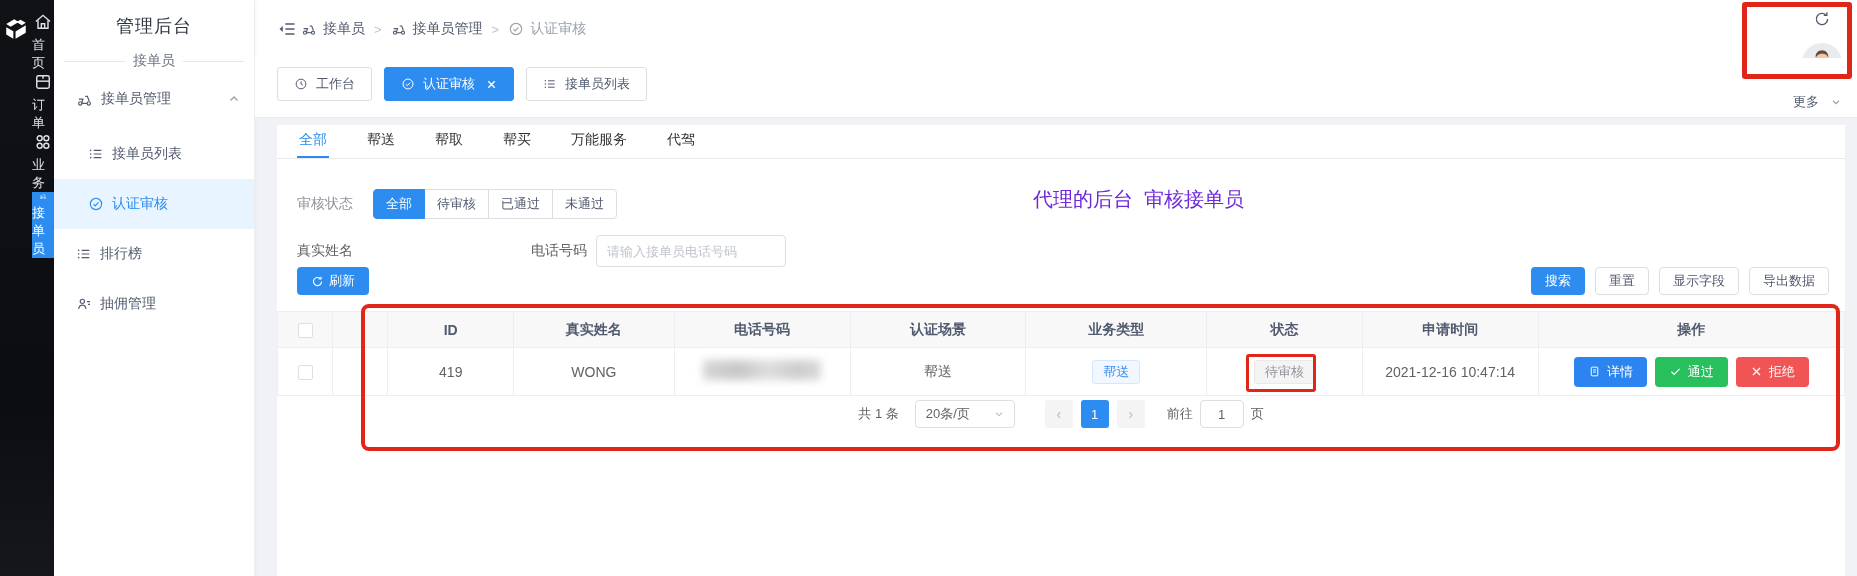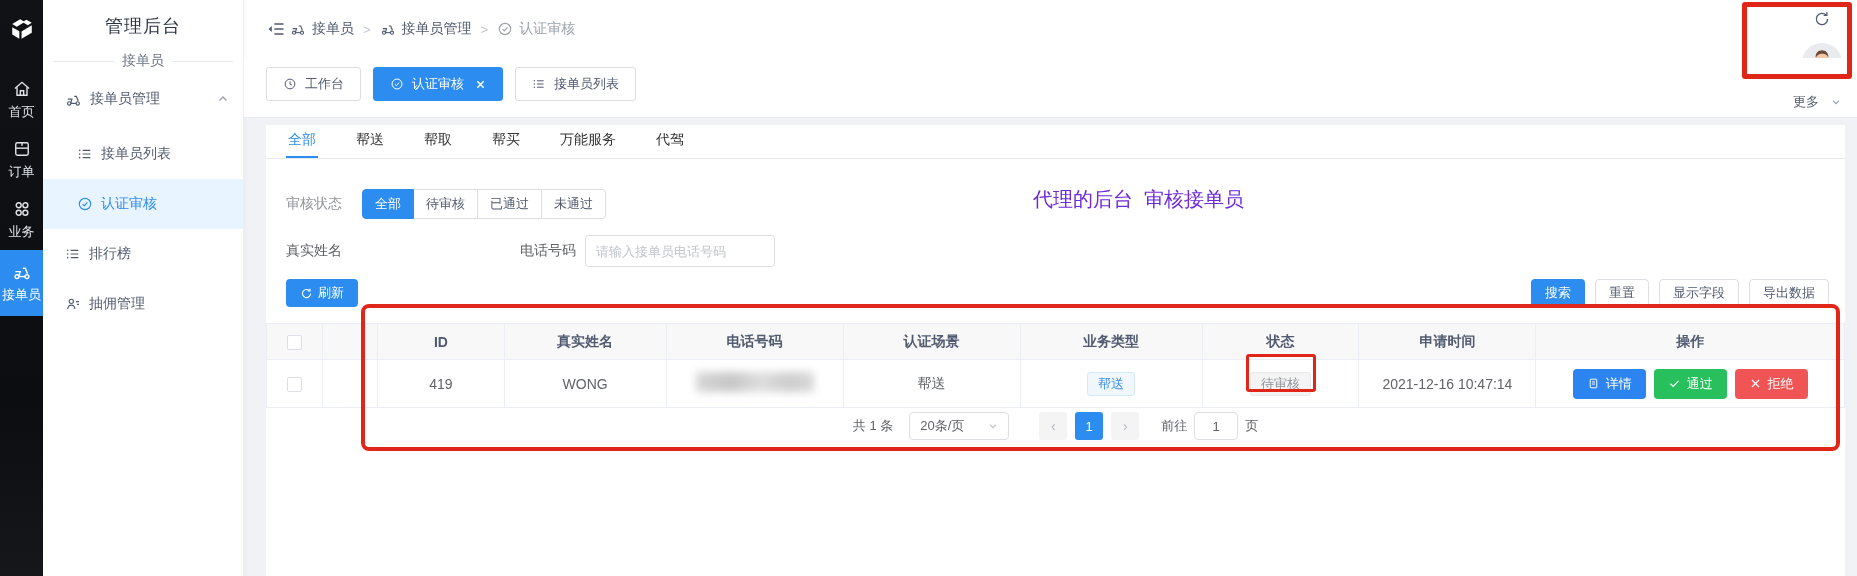--- a/index.html
+++ b/index.html
@@ -1,21 +1,21 @@
 <!DOCTYPE html>
 <html><head>
 <meta charset="utf-8">
 <style>
   * { margin:0; padding:0; box-sizing:border-box; }
   html,body { width:1857px; height:576px; }
   body { font-family:"Liberation Sans","DejaVu Sans",sans-serif; background:#f0f2f5; }
   .stage { position:relative; width:1857px; height:576px; display:flex; overflow:hidden; background:#f0f2f5; }
 
   
-  .rail { width:43px; background:linear-gradient(180deg,#101216 0%,#0b0d10 70%,#15171b 100%); color:#dfe3e8; flex:none; display:flex; flex-direction:column; }
+  .rail { width:54px; background:linear-gradient(180deg,#101216 0%,#0b0d10 70%,#15171b 100%); color:#dfe3e8; flex:none; display:flex; flex-direction:row; }
   .rail-logo { height:58px; display:flex; align-items:center; justify-content:center; }
   .rail-items { display:flex; flex-direction:column; padding-top:12px; }
   .rail-item { height:60px; display:flex; flex-direction:column; align-items:center; justify-content:center; gap:4px; font-size:13px; cursor:pointer; }
   .rail-item.active { height:66px; background:#2d8cf0; color:#fff; }
   .rail-item svg { width:20px; height:20px; }
 
   
   .sidebar { width:201px; background:#fff; flex:none; border-right:1px solid #eceef1; box-shadow:1px 0 4px rgba(0,0,0,.04); position:relative; }
   .sb-title { height:44px; padding-top:14px; text-align:center; font-size:18px; color:#2c3542; letter-spacing:1px; }
   .sb-section { display:flex; align-items:center; gap:8px; color:#6b7482; font-size:14px; padding:8px 10px 2px; }
@@ -66,21 +66,21 @@
   .seg-btn:first-child { border-radius:4px 0 0 4px; margin-left:0; }
   .seg-btn:last-child { border-radius:0 4px 4px 0; }
   .seg-btn.active { background:#2d8cf0; border-color:#2d8cf0; color:#fff; z-index:1; }
 
   .f-row2 { margin-top:16px; height:32px; display:flex; align-items:center; padding-left:20px; }
   .f-row2 .f-label { color:#606266; }
   .t-input { width:190px; height:32px; border:1px solid #dcdee2; border-radius:4px; margin-left:9px; padding:0 10px; font-size:13px; color:#515a6e; outline:none; font-family:inherit; }
   .t-input::placeholder { color:#c0c4cc; }
   .phone-label { margin-left:178px; }
 
-  .f-row3 { margin-top:12px; height:28px; display:flex; align-items:flex-start; padding:0 16px 0 20px; }
+  .f-row3 { height:28px; display:flex; align-items:flex-start; padding:0 16px 0 20px; }
   .btn { height:28px; border-radius:4px; font-size:13px; display:flex; align-items:center; gap:5px; padding:0 13px; cursor:pointer; border:1px solid transparent; }
   .btn-blue { background:#2d8cf0; color:#fff; }
   .btn-plain { background:#fff; border-color:#dcdee2; color:#515a6e; }
   .btn svg { width:13px; height:13px; }
   .right-btns { margin-left:auto; display:flex; gap:10px; }
 
   table.grid { margin-top:16px; width:100%; border-collapse:collapse; table-layout:fixed; }
   .grid th { height:36px; background:#f8f8f9; color:#515a6e; font-size:14px; font-weight:600; border:1px solid #ebeef5; }
   .grid td { height:48px; background:#fff; color:#606266; font-size:14px; text-align:center; border:1px solid #ebeef5; }
   .cbx { width:15px; height:15px; border:1px solid #dcdfe6; border-radius:2px; background:#fff; display:inline-block; vertical-align:middle; cursor:pointer; }

